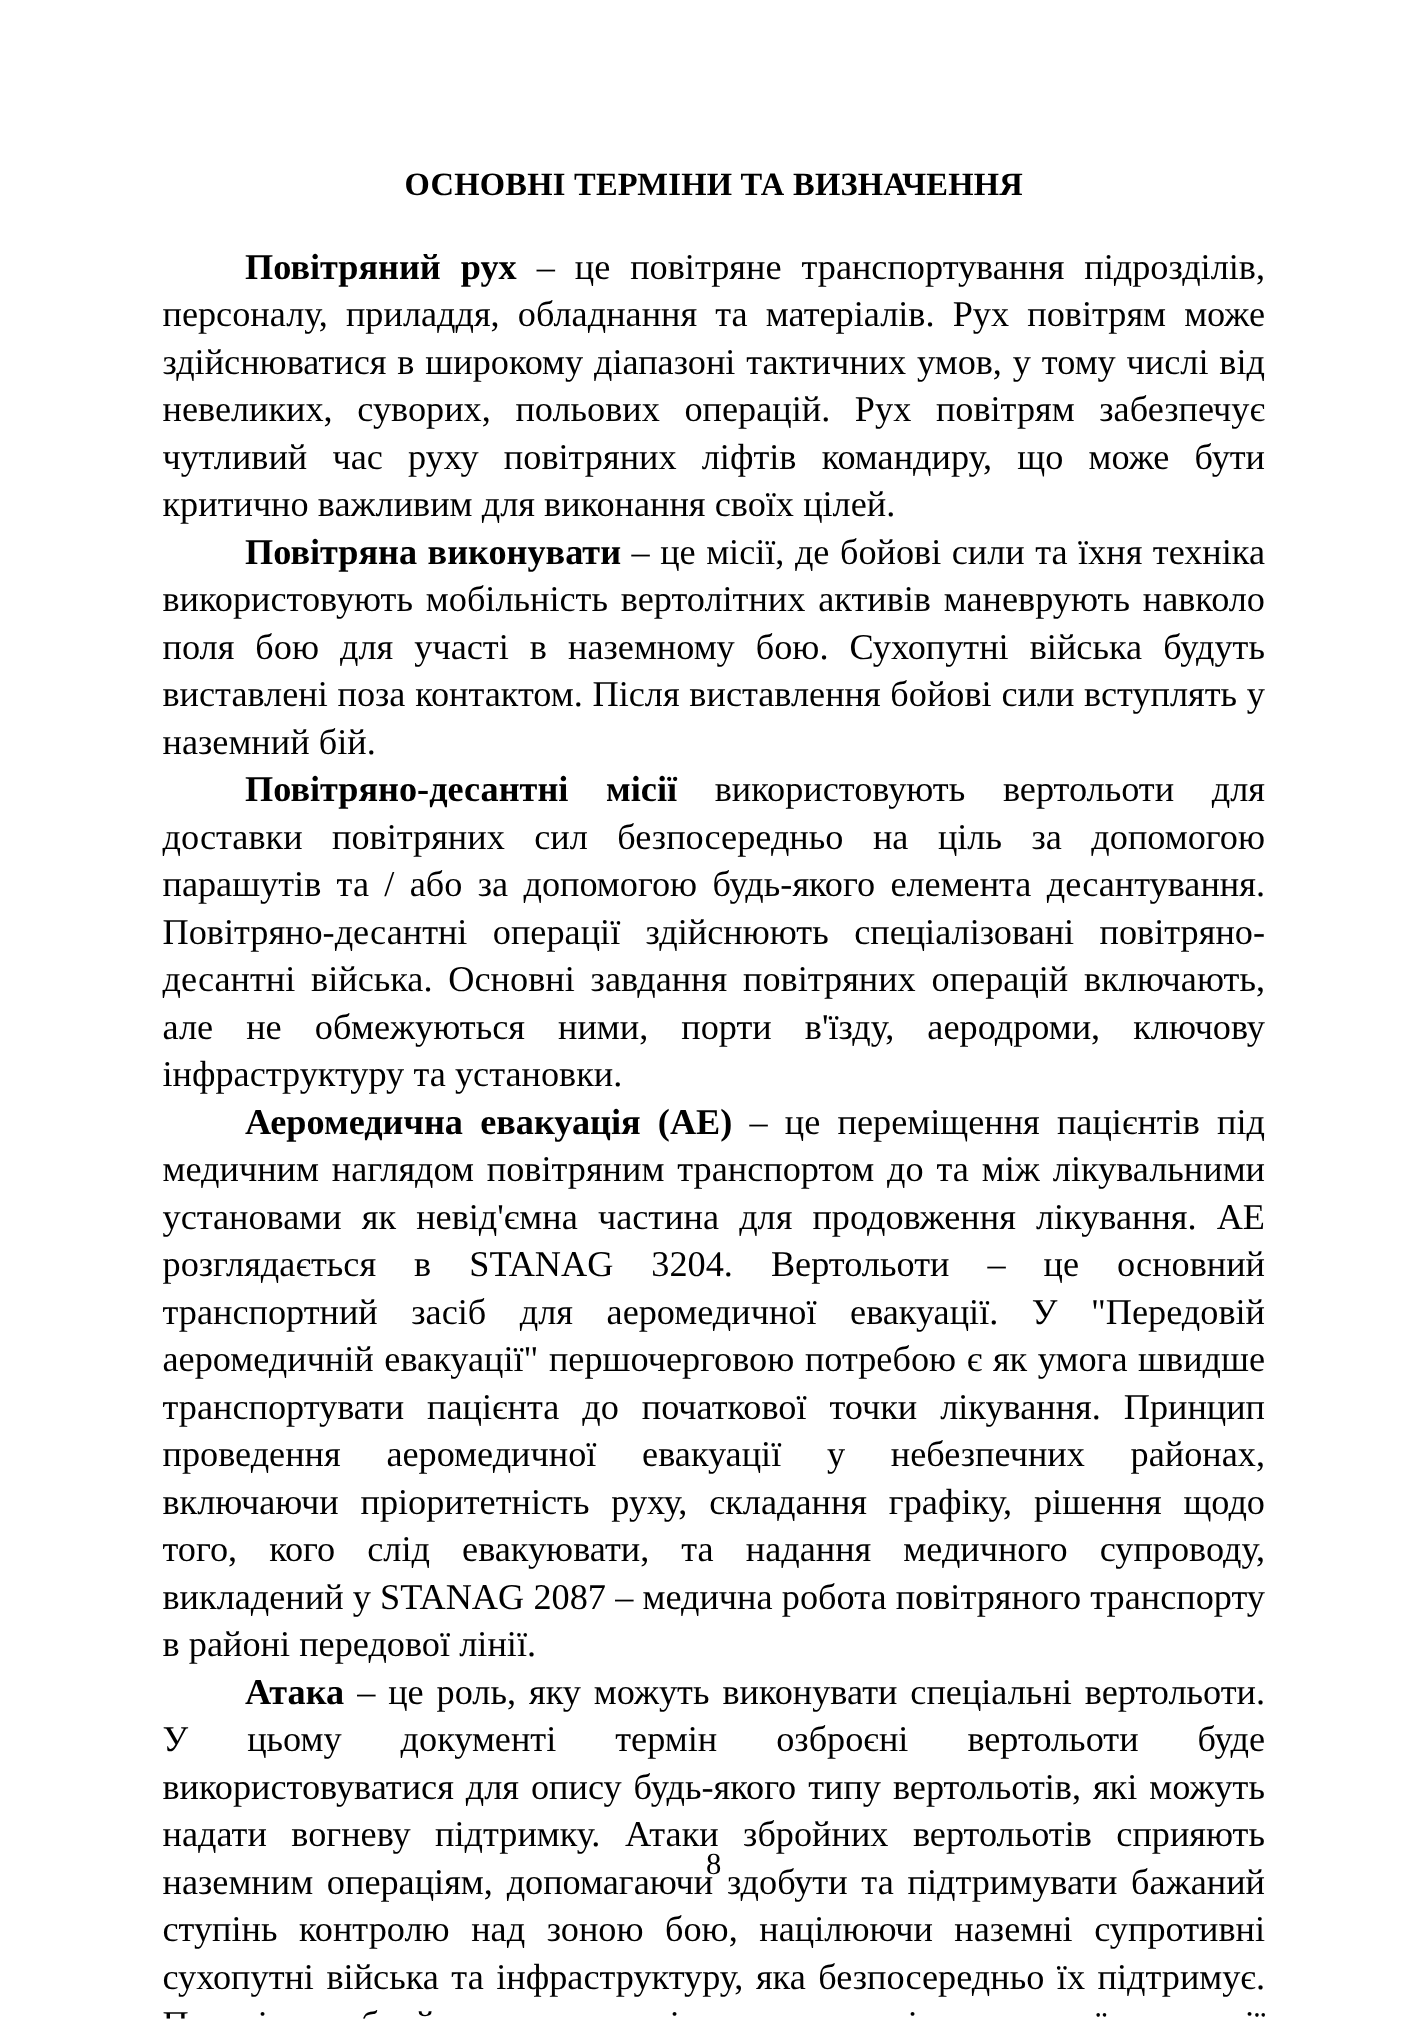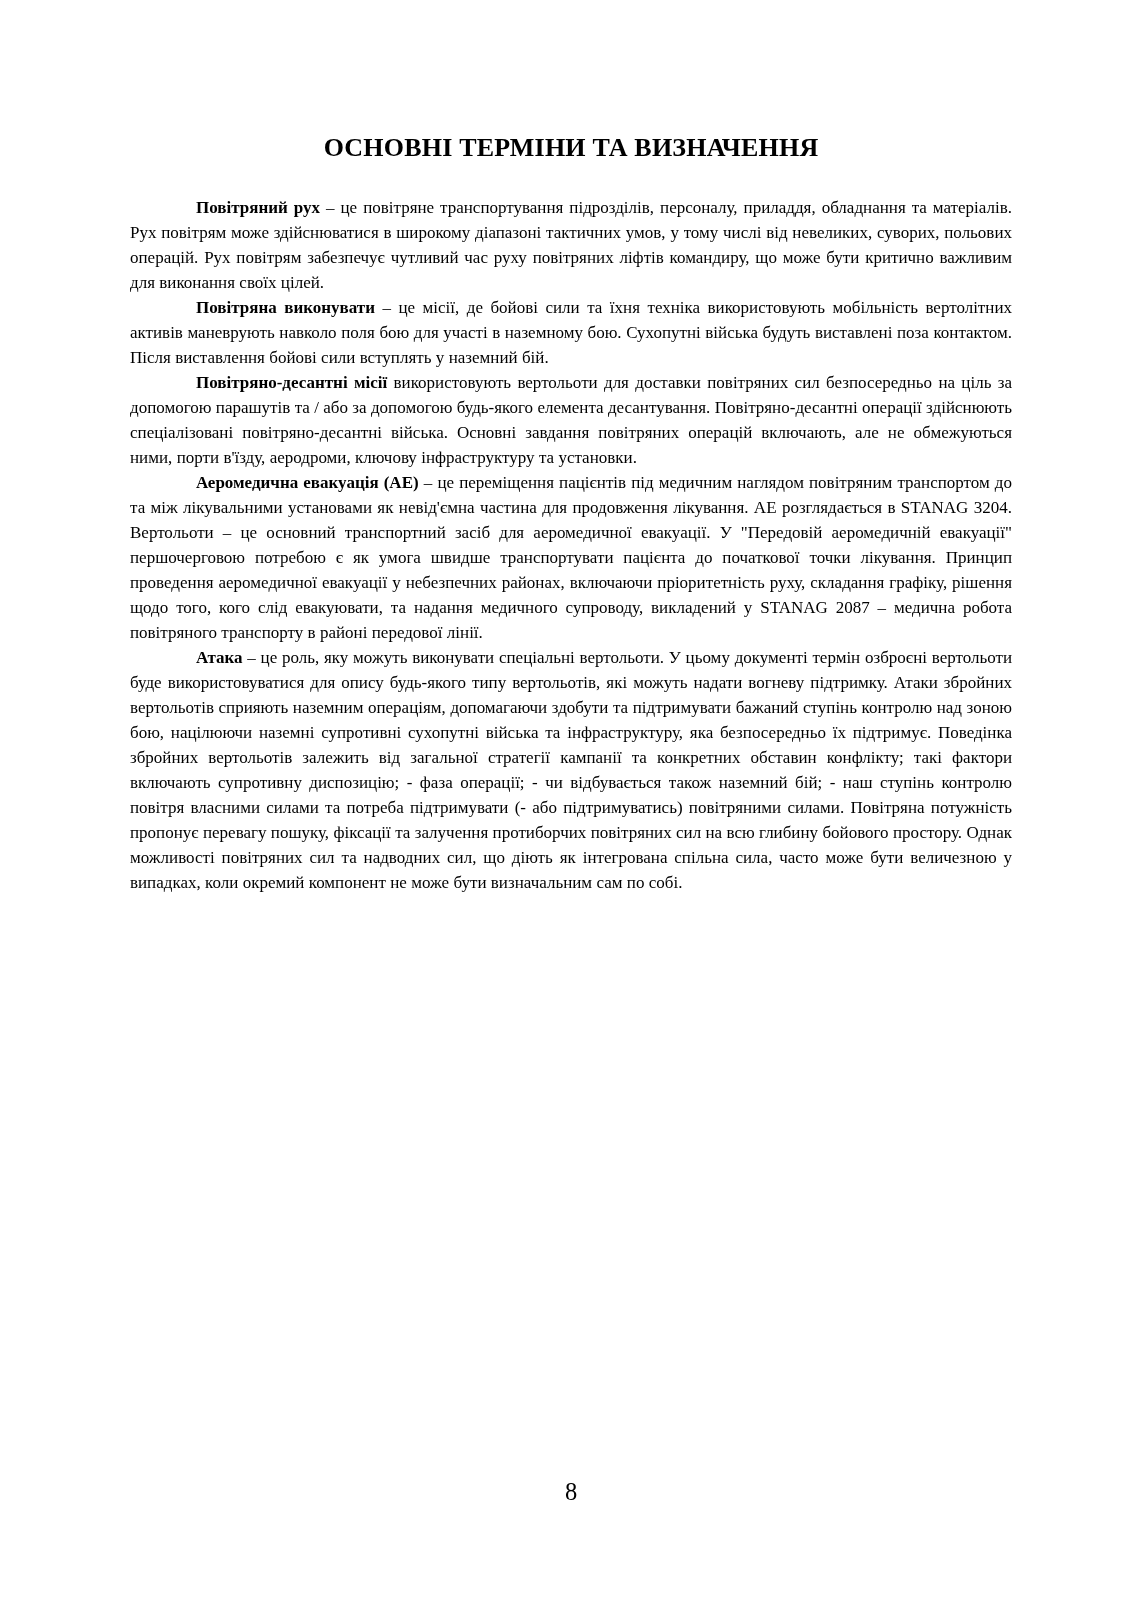--- a/index.html
+++ b/index.html
@@ -28,22 +28,22 @@
   .doc-title {
     font-size: 26px;
     font-weight: bold;
     text-align: center;
     letter-spacing: 0.2px;
     line-height: 1.25;
     margin: 0 0 30px 0;
     white-space: pre;
   }
   .para {
-    font-size: 17px;
-    line-height: 25px;
+    font-size: 29px;
+    line-height: 38px;
     text-align: justify;
     text-justify: inter-word;
     text-indent: 66px;
     margin: 0;
     hyphens: none;
     word-spacing: 0.1px;
   }
   .para .term {
     font-weight: bold;
   }

